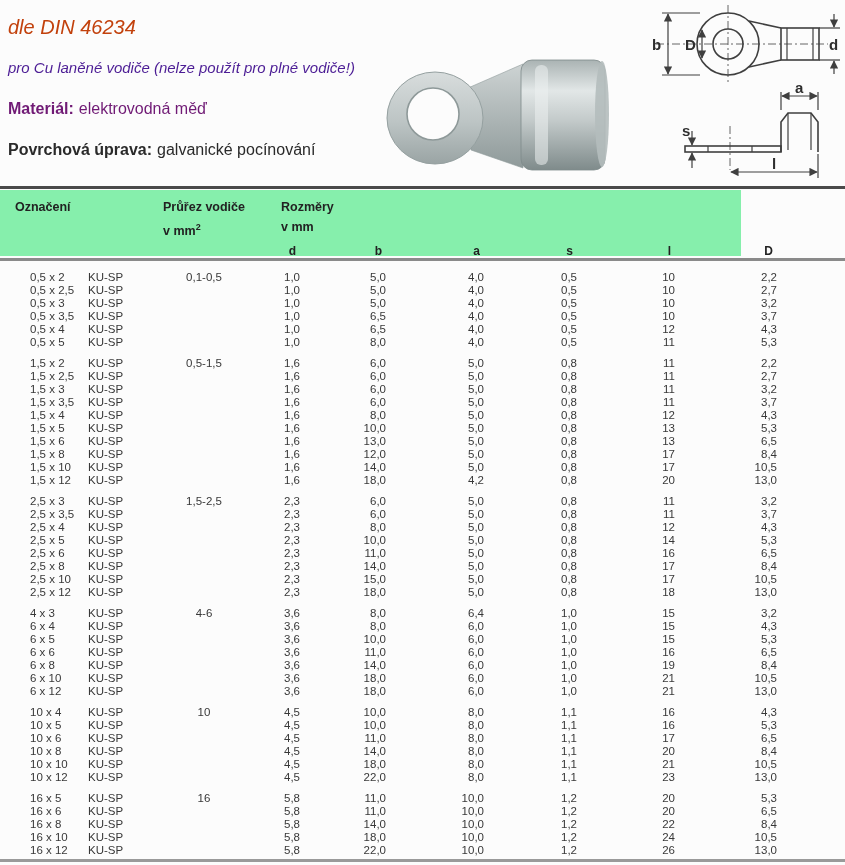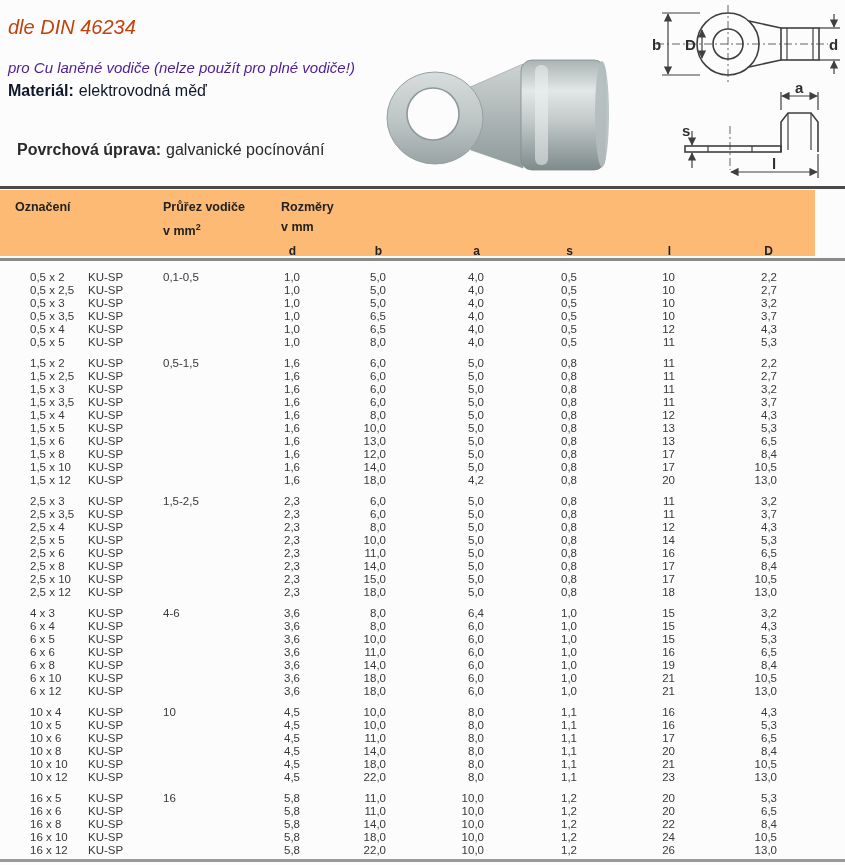--- a/index.html
+++ b/index.html
@@ -5,49 +5,49 @@
   html,body{margin:0;padding:0;}
   body{
     width:845px;height:865px;position:relative;overflow:hidden;
     background:#fcfcfc;color:#333;
     font-family:"Liberation Sans", sans-serif;
   }
   
   .info-line{position:absolute;left:8px;white-space:nowrap;}
   .il1{top:16px;font-style:italic;font-size:20px;color:#c2410c;}
   .il2{top:59px;font-style:italic;font-size:15px;color:#4c1d95;}
-  .il3{top:82px;font-size:16px;color:#0f172a;}
-  .il4{top:141px;font-size:16px;color:#2a2a2a;margin-left:9px;}
+  .il3{top:100px;font-size:16px;color:#701a75;}
+  .il4{top:141px;font-size:16px;color:#2a2a2a;}
   .lbl{font-weight:bold;margin-right:5px;}
   
   .photo-wrap{position:absolute;left:373px;top:48px;width:270px;height:140px;}
   .diagram-wrap{position:absolute;left:648px;top:0px;width:200px;height:190px;}
   
   .rule{position:absolute;left:0;width:845px;}
   .rule-top{top:186px;height:3px;background:#4a4a4a;}
   .rule-mid{top:258px;height:2.5px;background:#8a8a8a;}
   .rule-bot{top:859px;height:2.5px;background:#9a9a9a;}
-  .thead{position:absolute;left:0;top:190px;width:815px;height:66px;background:#fdba74;
+  .thead{position:absolute;left:0;top:190px;width:741px;height:66px;background:#86efac;
          font-weight:bold;color:#222;font-size:12.5px;}
   .hgrid{display:grid;grid-template-columns:160px 85px 57px 86px 98px 93px 98px 102px auto;line-height:20px;}
   .hr1{padding-top:7px;}
   .h-ozn{padding-left:15px;}
   .h-prurez{padding-left:3px;}
   .h-span{grid-column:3 / -1;padding-left:36px;}
   .h-col{text-align:right;padding-right:6px;font-size:12px;}
   sup{font-size:9px;}
   
   .tbody{position:absolute;left:0;top:266px;width:845px;padding-top:5px;
          font-size:11.5px;line-height:13px;color:#383838;}
   .tgroup{margin-top:8px;}
   .tgroup:first-child{margin-top:0;}
   .trow{display:grid;grid-template-columns:160px 85px 57px 86px 98px 93px 98px 102px auto;}
   .c-des{padding-left:30px;display:flex;white-space:nowrap;}
   .c-size{width:58px;flex:0 0 58px;}
-  .c-cross{padding-left:3px;}
+  .c-cross{padding-left:3px;text-align:center;}
   .c-num{text-align:right;padding-right:2px;}
   
   .tl{stroke:#3f3f3f;stroke-width:1.6;fill:none;}
   .tl2{stroke:#3f3f3f;stroke-width:1.2;fill:none;}
   .cl{stroke:#555;stroke-width:0.9;fill:none;stroke-dasharray:8 3 2 3;}
   .dimtxt{font-weight:bold;font-size:15px;fill:#2e2e2e;font-family:"Liberation Sans",sans-serif;}
 </style>
 </head>
 <body>
 

